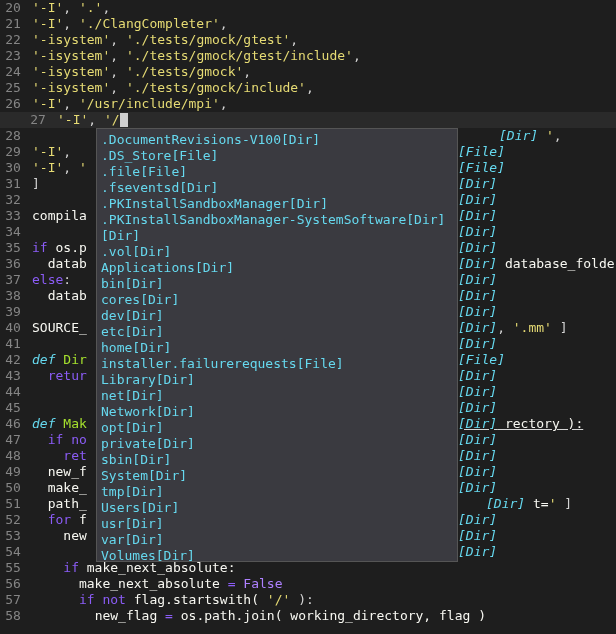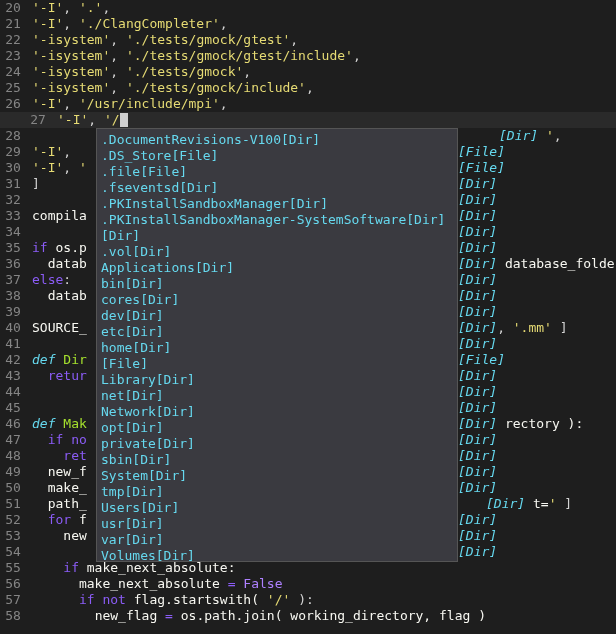--- a/index.html
+++ b/index.html
@@ -100,21 +100,21 @@
     <div class="line" style="position: relative;"><div class="gutter">36</div><div class="code">  <span class="tok-id">datab</span></div><span class="rightcode" style="top: 0px; position: absolute; left: 458px;"><span class="tok-def">[Dir]</span><span class="tok-id"> database_folder )</span></span></div>
     <div class="line" style="position: relative;"><div class="gutter">37</div><div class="code"><span class="tok-kw">else</span><span class="tok-punct">:</span></div><span class="rightcode" style="top: 0px; position: absolute; left: 458px;"><span class="tok-def">[Dir]</span></span></div>
     <div class="line" style="position: relative;"><div class="gutter">38</div><div class="code">  <span class="tok-id">datab</span></div><span class="rightcode" style="top: 0px; position: absolute; left: 458px;"><span class="tok-def">[Dir]</span></span></div>
     <div class="line" style="position: relative;"><div class="gutter">39</div><div class="code"></div><span class="rightcode" style="top: 0px; position: absolute; left: 458px;"><span class="tok-def">[Dir]</span></span></div>
     <div class="line" style="position: relative;"><div class="gutter">40</div><div class="code"><span class="tok-id">SOURCE_</span></div><span class="rightcode" style="top: 0px; position: absolute; left: 458px;"><span class="tok-def">[Dir]</span><span class="tok-punct">, </span><span class="tok-str">'.mm'</span><span class="tok-punct"> ]</span></span></div>
     <div class="line" style="position: relative;"><div class="gutter">41</div><div class="code"></div><span class="rightcode" style="top: 0px; position: absolute; left: 458px;"><span class="tok-def">[Dir]</span></span></div>
     <div class="line" style="position: relative;"><div class="gutter">42</div><div class="code"><span class="tok-def">def </span><span class="tok-name">Dir</span></div><span class="rightcode" style="top: 0px; position: absolute; left: 458px;"><span class="tok-def">[File]</span></span></div>
     <div class="line" style="position: relative;"><div class="gutter">43</div><div class="code">  <span class="tok-kw">retur</span></div><span class="rightcode" style="top: 0px; position: absolute; left: 458px;"><span class="tok-def">[Dir]</span></span></div>
     <div class="line" style="position: relative;"><div class="gutter">44</div><div class="code"></div><span class="rightcode" style="top: 0px; position: absolute; left: 458px;"><span class="tok-def">[Dir]</span></span></div>
     <div class="line" style="position: relative;"><div class="gutter">45</div><div class="code"></div><span class="rightcode" style="top: 0px; position: absolute; left: 458px;"><span class="tok-def">[Dir]</span></span></div>
-    <div class="line" style="position: relative;"><div class="gutter">46</div><div class="code"><span class="tok-def">def </span><span class="tok-name">Mak</span></div><span class="rightcode" style="top: 0px; position: absolute; left: 458px;"><span class="tok-def">[Dir]</span><span class="tok-id"> rectory ):</span></span></div>
+    <div class="line" style="position: relative;"><div class="gutter">46</div><div class="code"><span class="tok-def">def </span><span class="tok-name">Mak</span></div><span class="rightcode" style="top: 0px; position: absolute; left: 458px; text-decoration: underline;"><span class="tok-def">[Dir]</span><span class="tok-id"> rectory ):</span></span></div>
     <div class="line" style="position: relative;"><div class="gutter">47</div><div class="code">  <span class="tok-kw">if </span><span class="tok-kw">no</span></div><span class="rightcode" style="top: 0px; position: absolute; left: 458px;"><span class="tok-def">[Dir]</span></span></div>
     <div class="line" style="position: relative;"><div class="gutter">48</div><div class="code">    <span class="tok-kw">ret</span></div><span class="rightcode" style="top: 0px; position: absolute; left: 458px;"><span class="tok-def">[Dir]</span></span></div>
     <div class="line" style="position: relative;"><div class="gutter">49</div><div class="code">  <span class="tok-id">new_f</span></div><span class="rightcode" style="top: 0px; position: absolute; left: 458px;"><span class="tok-def">[Dir]</span></span></div>
     <div class="line" style="position: relative;"><div class="gutter">50</div><div class="code">  <span class="tok-id">make_</span></div><span class="rightcode" style="top: 0px; position: absolute; left: 458px;"><span class="tok-def">[Dir]</span></span></div>
     <div class="line" style="position: relative;"><div class="gutter">51</div><div class="code">  <span class="tok-id">path_</span></div><span class="rightcode" style="top: 0px; position: absolute; left: 458px; padding-left: 28px;"><span class="tok-def">[Dir]</span><span class="tok-id"> t=</span><span class="tok-str">'</span><span class="tok-punct"> ]</span></span></div>
     <div class="line" style="position: relative;"><div class="gutter">52</div><div class="code">  <span class="tok-kw">for </span><span class="tok-id">f</span></div><span class="rightcode" style="top: 0px; position: absolute; left: 458px;"><span class="tok-def">[Dir]</span></span></div>
     <div class="line" style="position: relative;"><div class="gutter">53</div><div class="code">    <span class="tok-id">new</span></div><span class="rightcode" style="top: 0px; position: absolute; left: 458px;"><span class="tok-def">[Dir]</span></span></div>
     <div class="line" style="position: relative;"><div class="gutter">54</div><div class="code"></div><span class="rightcode" style="top: 0px; position: absolute; left: 458px;"><span class="tok-def">[Dir]</span></span></div>
     <div class="line"><div class="gutter">55</div><div class="code">    <span class="tok-kw">if </span><span class="tok-id">make_next_absolute:</span></div></div>
     <div class="line"><div class="gutter">56</div><div class="code">      <span class="tok-id">make_next_absolute </span><span class="tok-kw">=</span><span class="tok-punct"> </span><span class="tok-const">False</span></div></div>
@@ -171,20 +171,21 @@
     </div>
     <div class="popup-row">
       <span class="popup-name">etc</span>
       <span class="popup-kind">[Dir]</span>
     </div>
     <div class="popup-row">
       <span class="popup-name">home</span>
       <span class="popup-kind">[Dir]</span>
     </div>
     <div class="popup-row">
+      <span class="popup-name">installer.failurerequests</span>
       <span class="popup-kind">[File]</span>
     </div>
     <div class="popup-row">
       <span class="popup-name">Library</span>
       <span class="popup-kind">[Dir]</span>
     </div>
     <div class="popup-row">
       <span class="popup-name">net</span>
       <span class="popup-kind">[Dir]</span>
     </div>

